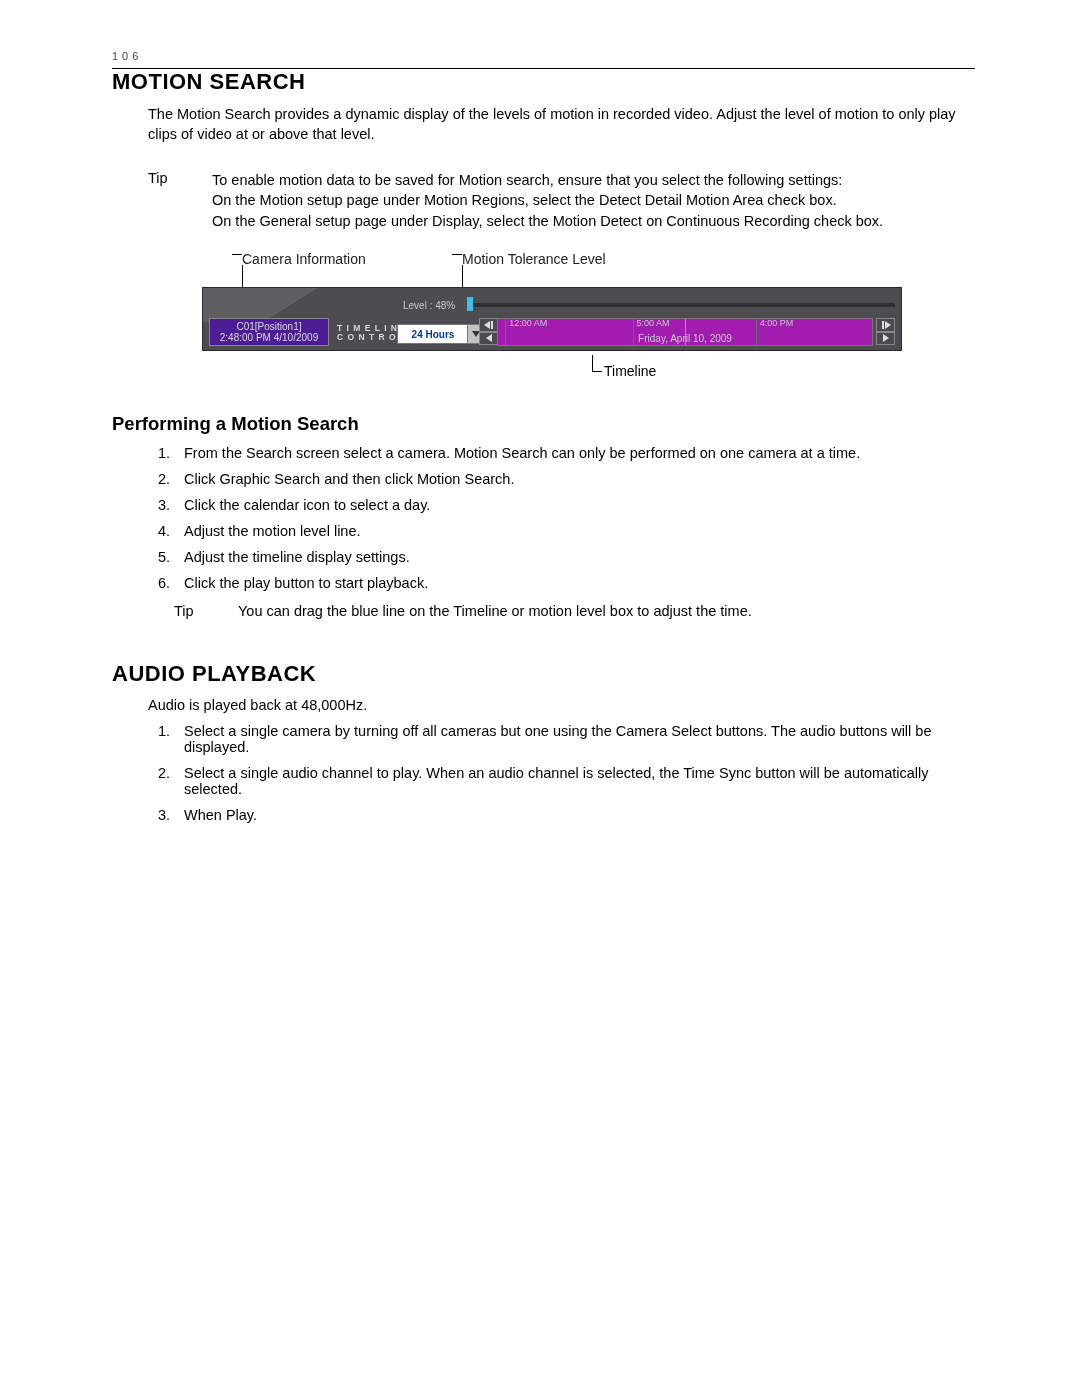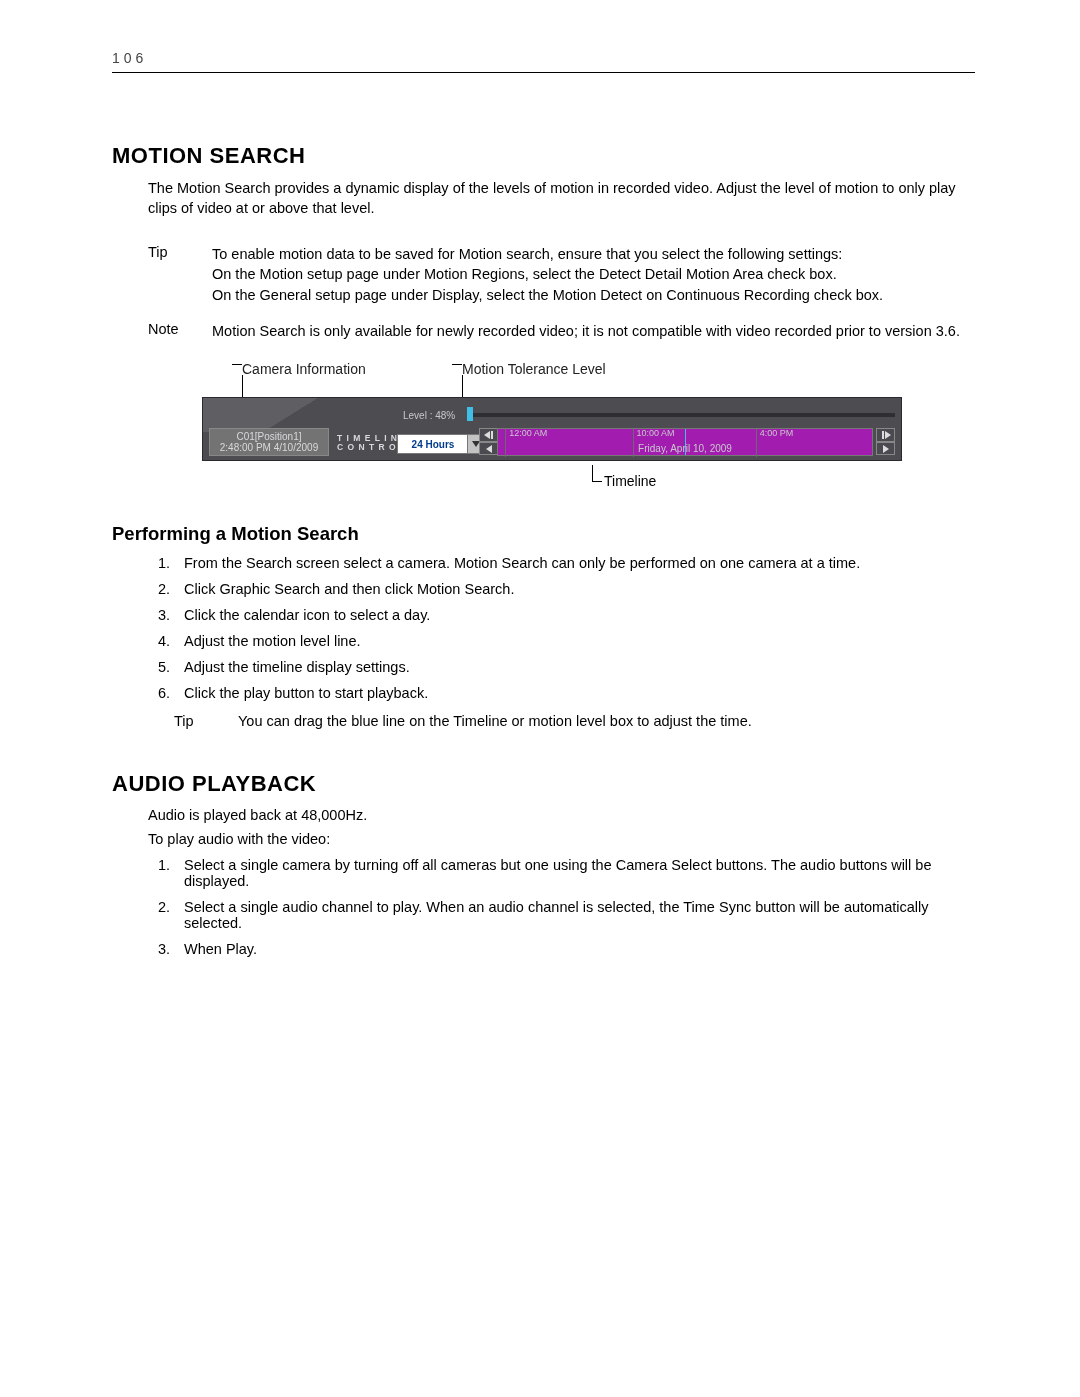--- a/index.html
+++ b/index.html
@@ -8,26 +8,25 @@
     background: #fff;
     color: #000;
     font-family: Arial, Helvetica, sans-serif;
     font-size: 14.5px;
     width: 1080px;
   }
   .page {
     padding: 50px 105px 80px 112px;
   }
   .page-number {
-    font-size: 14px;
+    font-size: 11px;
     letter-spacing: 4px;
     color: #444;
     padding-bottom: 6px;
     border-bottom: 1px solid #000;
-    margin-bottom: 70px;
   }
   h1 {
     font-size: 22px;
     font-weight: 800;
     letter-spacing: 0.5px;
     margin: 0 0 10px 0;
   }
   h2 {
     font-size: 18.5px;
     font-weight: 700;
@@ -88,21 +87,21 @@
     font-size: 11px;
     overflow: hidden;
   }
   .panel .cam-info {
     position: absolute;
     left: 6px;
     bottom: 4px;
     width: 118px;
     height: 26px;
     border: 1px solid #888;
-    background: #737373;
+    background: #4c1d95;
     display: flex;
     flex-direction: column;
     align-items: center;
     justify-content: center;
     font-size: 10px;
   }
   .panel .tl-control-lbl {
     position: absolute;
     left: 134px;
     bottom: 8px;
@@ -299,24 +298,20 @@
 
   <div class="tip-block">
     <div class="tip-label">Tip</div>
     <div class="tip-body">
       <div>To enable motion data to be saved for Motion search, ensure that you select the following settings:</div>
       <div>On the Motion setup page under Motion Regions, select the Detect Detail Motion Area check box.</div>
       <div>On the General setup page under Display, select the Motion Detect on Continuous Recording check box.</div>
     </div>
   </div>
 
-  <div class="note-block">
-    <div class="note-label">Note</div>
-    <div class="note-body">Motion Search is only available for newly recorded video; it is not compatible with video recorded prior to version 3.6.</div>
-  </div>
 
   <div class="diagram-area">
     <div class="callouts">
       <div class="callout" style="margin-left:40px; width:200px;">
         <span class="tick"></span>
         <span>Camera Information</span>
         <span class="stem" style="height:28px;"></span>
       </div>
       <div class="callout" style="margin-left:20px;">
         <span class="tick"></span>
@@ -363,21 +358,21 @@
               <polygon points="8,0 2,4 8,8" fill="#ddd"></polygon>
             </svg>
         </div>
       </div>
 
       <div class="timeline-row">
         <div class="timeline-ticks">
           <span class="tick-col" style="left:2%;"></span>
           <span class="tick-lbl" style="left:3%;">12:00 AM</span>
           <span class="tick-col" style="left:36%;"></span>
-          <span class="tick-lbl" style="left:37%;">10:00 AM</span>
+          <span class="tick-lbl" style="left:37%;">5:00 AM</span>
           <span class="tick-col" style="left:69%;"></span>
           <span class="tick-lbl" style="left:70%;">4:00 PM</span>
         </div>
         <span class="cursor-line" style="left:50%;"></span>
         <span class="date-lbl">Friday, April 10, 2009</span>
       </div>
 
       <div class="arrows-group right">
         <div class="ab">
           <svg width="10" height="8" viewBox="0 0 10 8">
@@ -412,20 +407,19 @@
     </ol>
     <div class="inner-tip">
       <div class="tip-label">Tip</div>
       <div class="tip-body">You can drag the blue line on the Timeline or motion level box to adjust the time.</div>
     </div>
   </div>
 
   <div class="section" style="margin-top:42px;">
     <h1>AUDIO PLAYBACK</h1>
     <p class="audio-prelude">Audio is played back at 48,000Hz.</p>
-    <p class="audio-prelude">To play audio with the video:</p>
     <ol class="steps">
       <li>Select a single camera by turning off all cameras but one using the Camera Select buttons. The audio buttons will be displayed.</li>
       <li>Select a single audio channel to play. When an audio channel is selected, the Time Sync button will be automatically selected.</li>
       <li>When Play.</li>
     </ol>
   </div>
 </div>
 
 </body></html>

